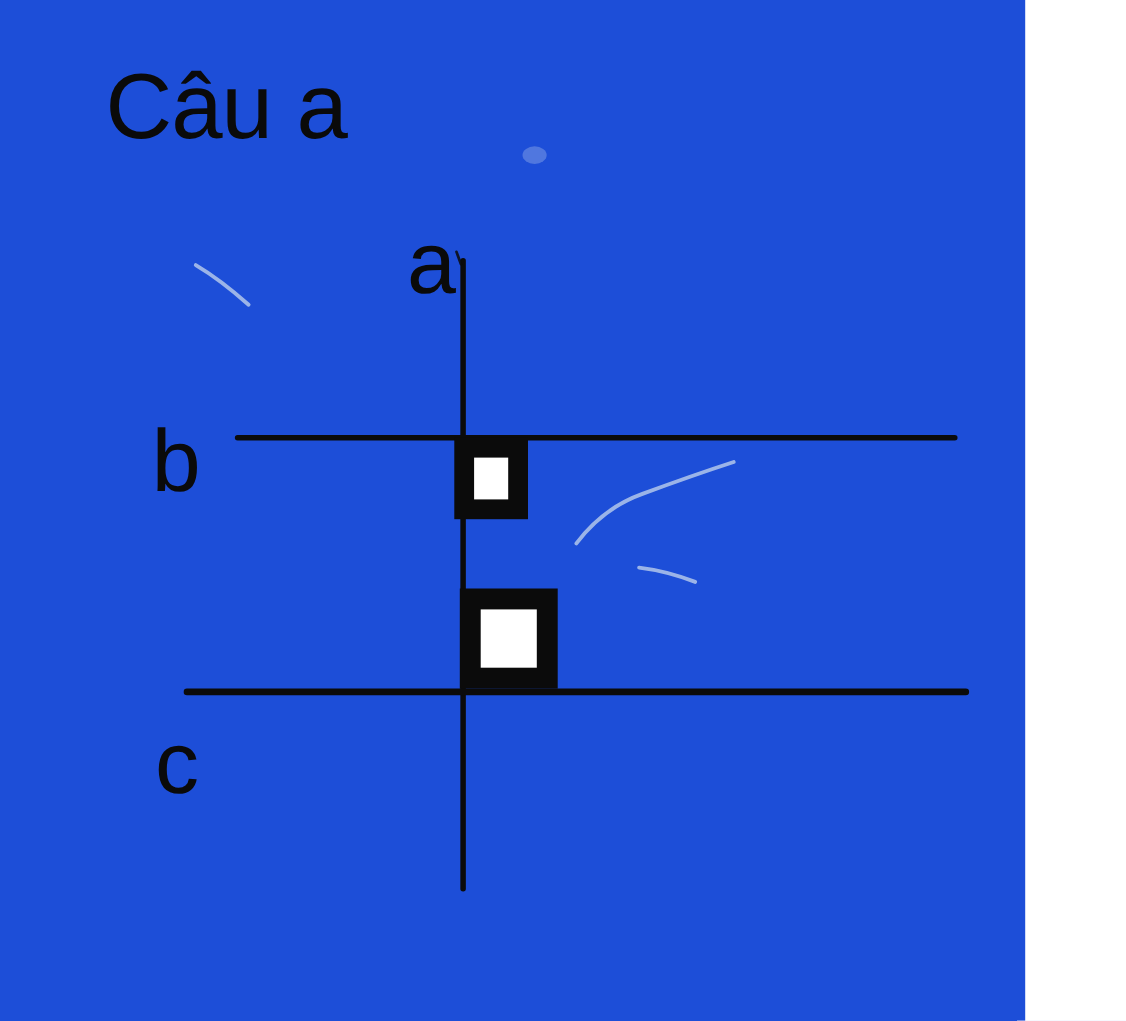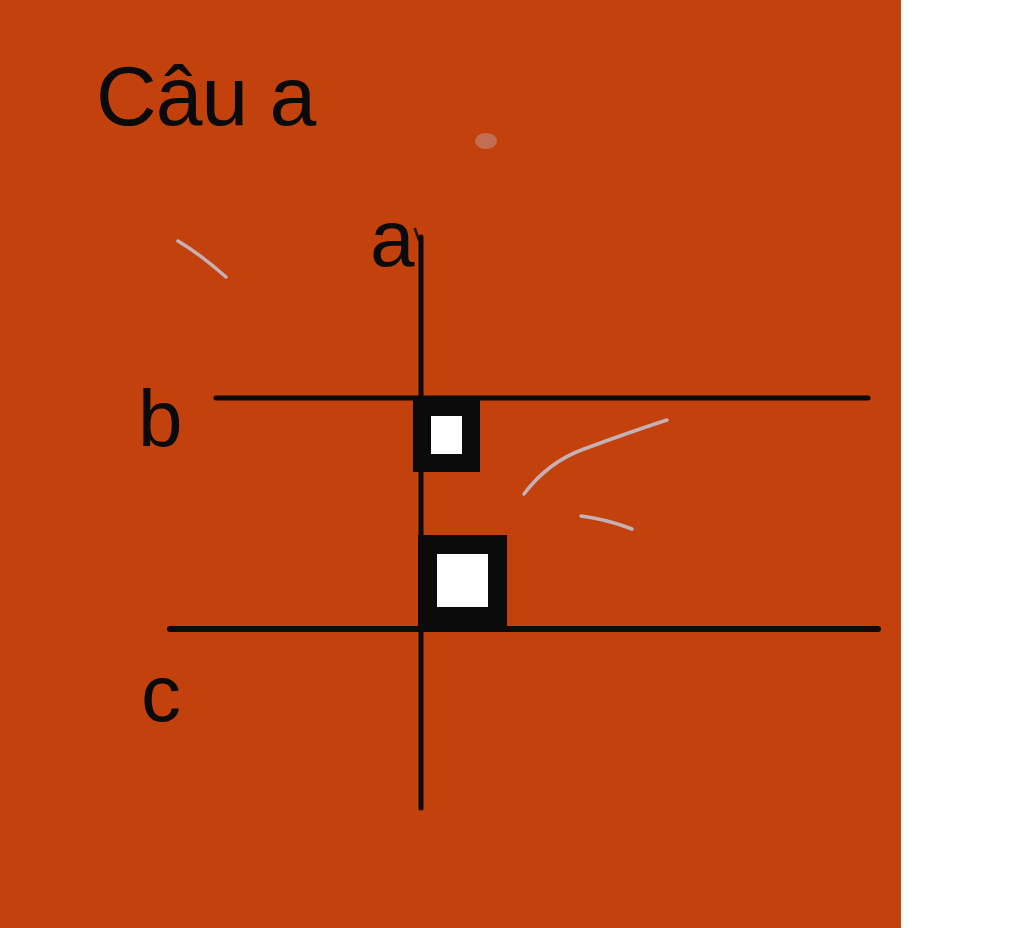--- a/index.html
+++ b/index.html
@@ -7,22 +7,23 @@
     padding: 0;
     background: #ffffff;
     width: 1024px;
     height: 928px;
     overflow: hidden;
   }
   .page {
     position: relative;
     width: 901px;
     height: 928px;
-    background: #c2410c;
+    background: #1d4ed8;
     font-family: "Liberation Sans", sans-serif;
+    padding-left: 31px;
   }
   svg {
     position: absolute;
     top: 0;
     left: 0;
   }
   .title-text {
     font-family: "Liberation Sans", sans-serif;
     font-size: 84px;
     fill: #0a0a0a;

